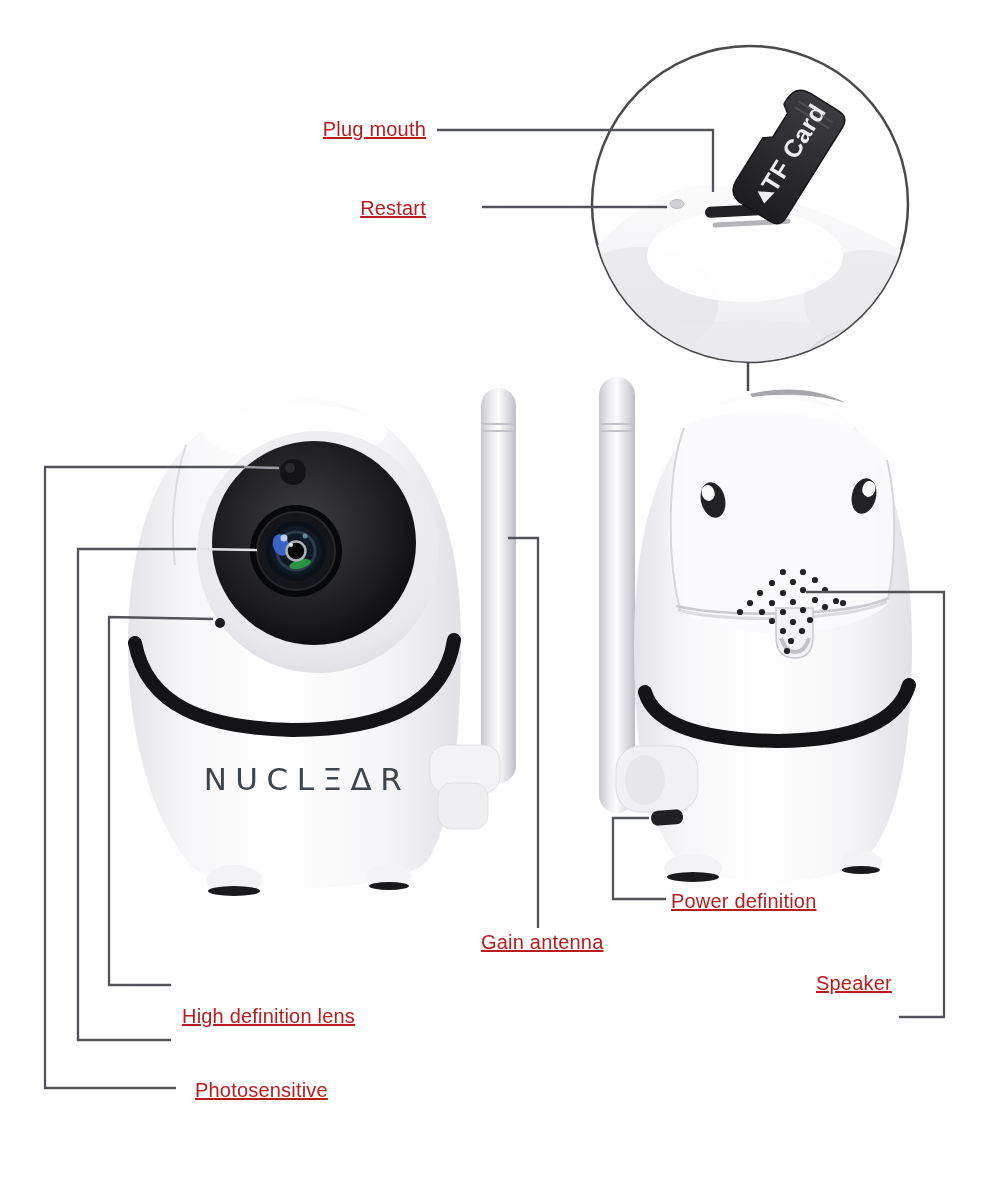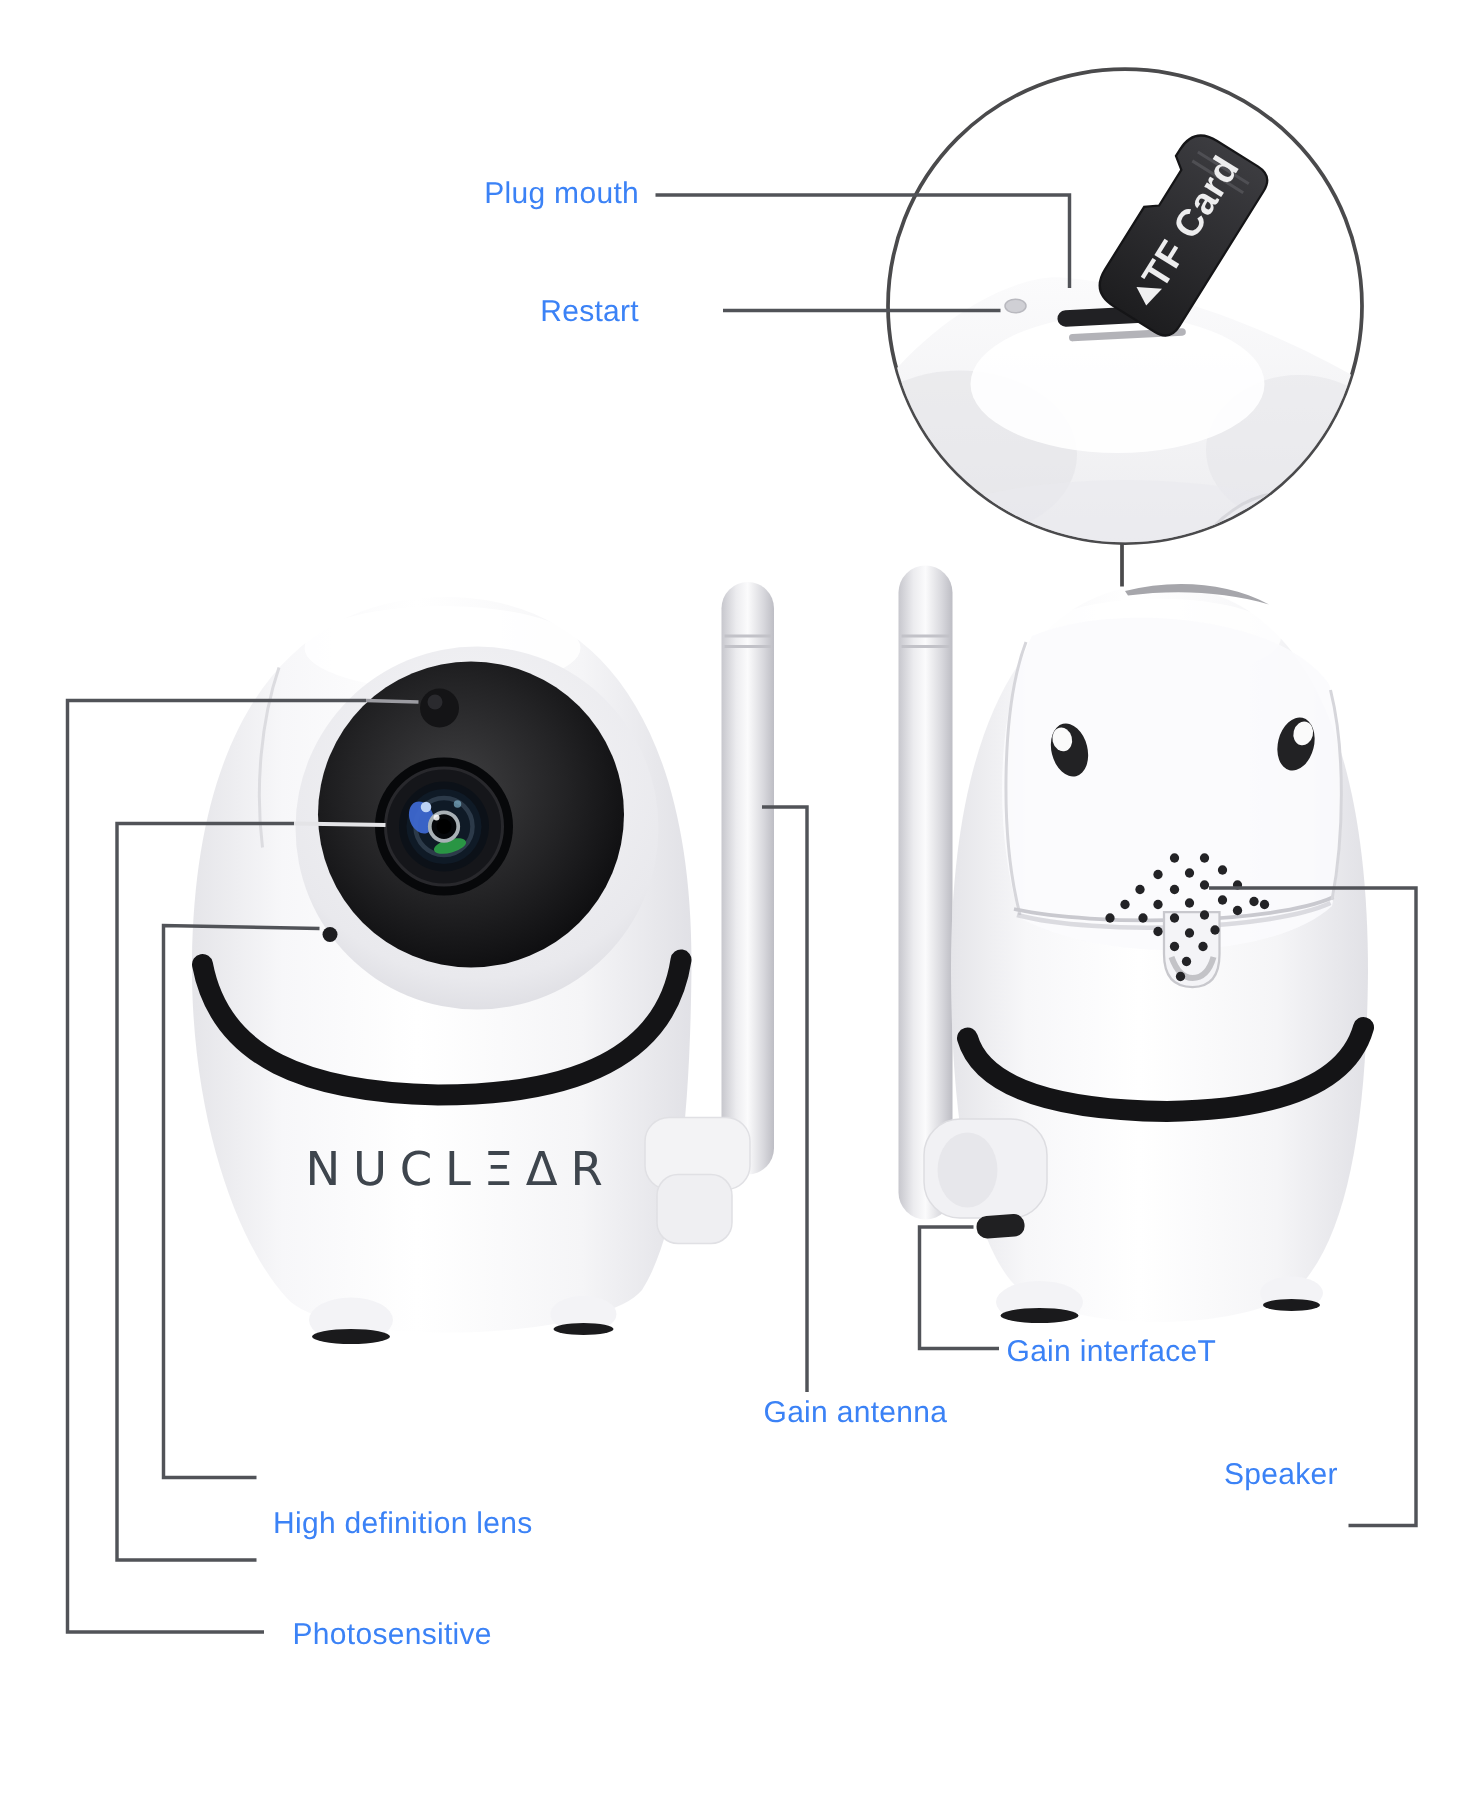--- a/index.html
+++ b/index.html
@@ -7,23 +7,24 @@
     position:relative;
     width:982px;height:1200px;
     background:#ffffff;
     overflow:hidden;
     font-family:"Liberation Sans",sans-serif;
   }
   #artwork{position:absolute;left:0;top:0;width:982px;height:1200px;}
   .lbl{
     position:absolute;
     font:20px/26px "Liberation Sans",sans-serif;
-    color:#3b82f6;
+    color:#b91c1c;
     letter-spacing:.2px;
     white-space:nowrap;
+    text-decoration:underline;
   }
   .lbl.r{text-align:right;width:170px;}
 </style>
 </head>
 <body>
 
 <div id="stage">
 
   <svg id="artwork" viewBox="0 0 982 1200" xmlns="http://www.w3.org/2000/svg">
     <defs>
@@ -214,19 +215,19 @@
       <path d="M176,1088 L45,1088 L45,467 L244,467"></path>
       <path d="M171,1040 L78,1040 L78,549 L196,549"></path>
       <path d="M171,985 L109,985 L109,617 L213,619"></path>
     </g>
     <path d="M244,467 L279,468" stroke="#9c9ca2" stroke-width="2.3" fill="none"></path>
     <path d="M196,549 L257,550" stroke="#e4e4e7" stroke-width="2.6" fill="none"></path>
   </svg>
 
   <div class="lbl r" style="left:256px;top:116px;">Plug mouth</div>
   <div class="lbl r" style="left:256px;top:195px;">Restart</div>
-  <div class="lbl" style="left:481px;top:929px;margin-left:28px;">Gain antenna</div>
-  <div class="lbl" style="left:671px;top:888px;">Gain interfaceT</div>
+  <div class="lbl" style="left:481px;top:929px;">Gain antenna</div>
+  <div class="lbl" style="left:671px;top:888px;">Power definition</div>
   <div class="lbl" style="left:816px;top:970px;">Speaker</div>
   <div class="lbl" style="left:182px;top:1003px;">High definition lens</div>
   <div class="lbl" style="left:195px;top:1077px;">Photosensitive</div>
 
 </div>
 
 </body></html>

